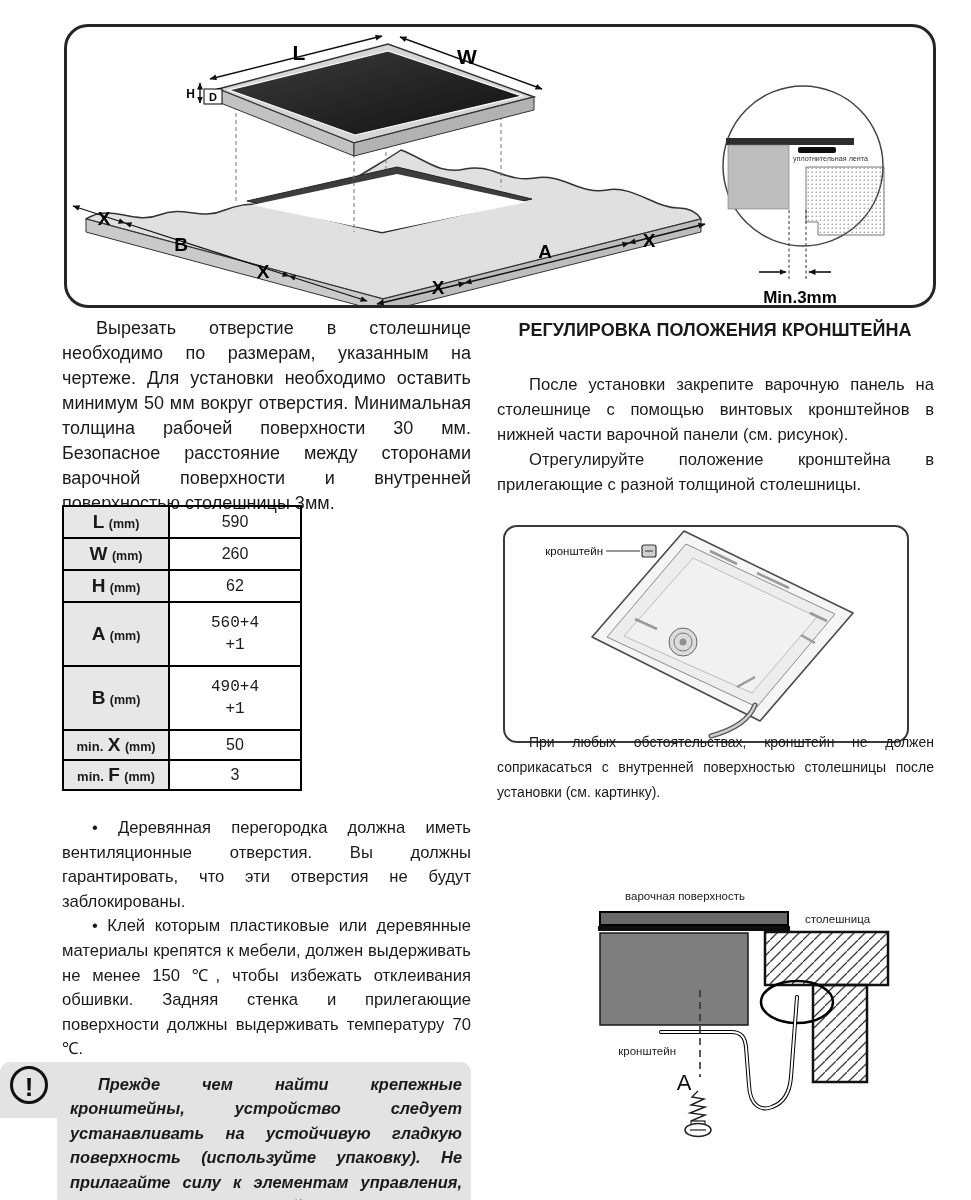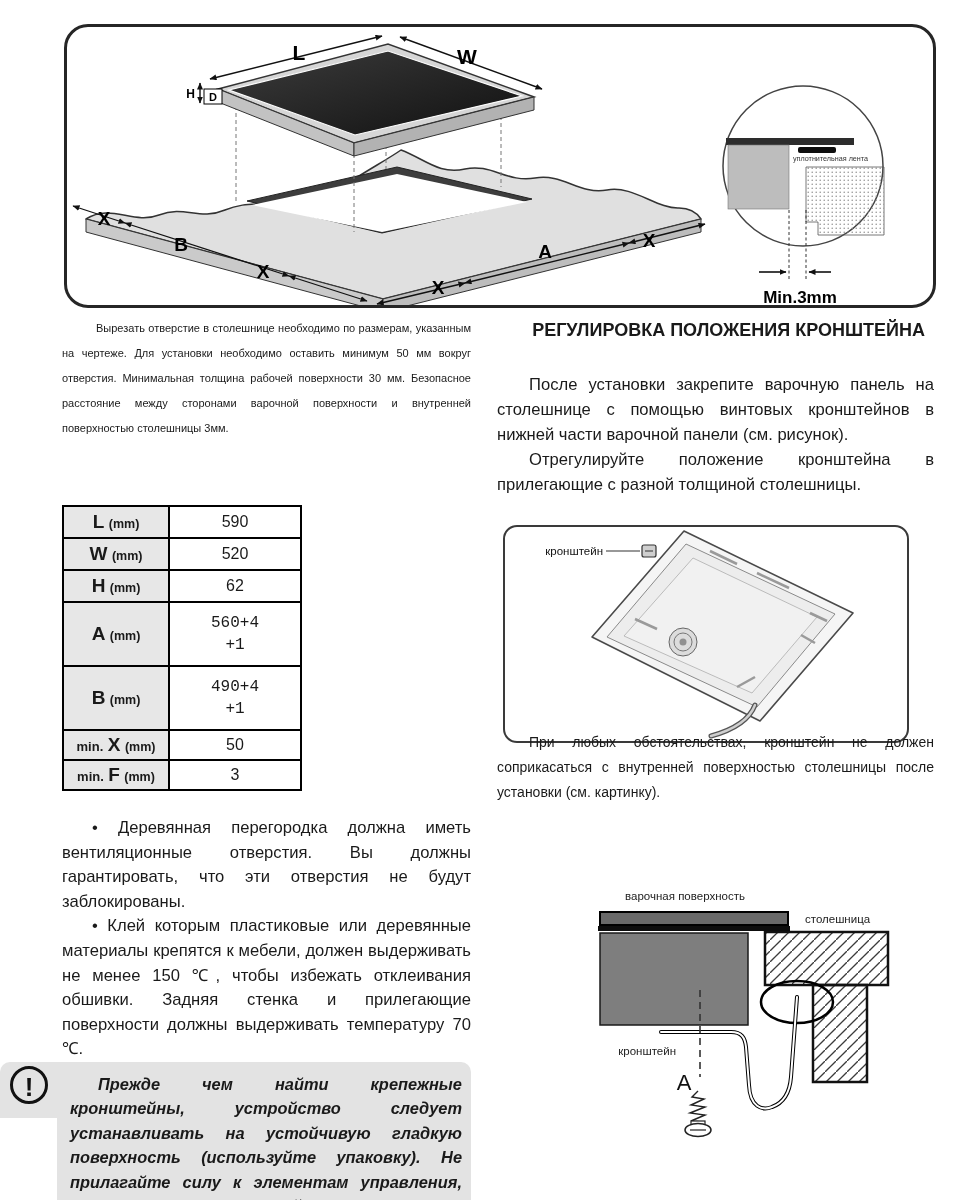--- a/index.html
+++ b/index.html
@@ -6,21 +6,21 @@
   #page{position:relative;width:971px;height:1200px;background:#fff;overflow:hidden;
         font-family:"Liberation Sans",sans-serif;color:#1a1a1a;}
   svg{font-family:"Liberation Sans",sans-serif;}
   .absb{position:absolute;box-sizing:border-box;}
 
   
   .topfig{left:64px;top:24px;width:872px;height:284px;border:3px solid #262626;border-radius:24px;}
   .topfig svg{position:absolute;left:0;top:0;}
 
   
-  .intro{left:62px;top:316px;width:409px;font-size:11px;line-height:25px;
+  .intro{left:62px;top:316px;width:409px;font-size:18px;line-height:25px;
          text-align:justify;text-indent:34px;}
   .bullets{left:62px;top:816px;width:409px;font-size:16.6px;line-height:24.6px;text-align:justify;}
   .bullets p{margin:0;text-indent:30px;}
 
   
   .dims{left:62px;top:505px;border-collapse:collapse;}
   .dims td{border:2px solid #000;text-align:center;vertical-align:middle;padding:0;}
   .dims td.lbl{background:#e7e7e7;width:104px;margin-left:26px;}
   .dims td.val{width:130px;font-size:16px;}
   .h32{height:32px}.h56{height:64px}.h30{height:30px}
@@ -31,21 +31,21 @@
 
   
   .warn-notch{left:0;top:1062px;width:57px;height:56px;background:#e3e3e3;border-radius:10px 0 0 0;}
   .warn-main{left:57px;top:1062px;width:414px;height:138px;background:#e3e3e3;border-radius:0 10px 0 0;}
   .warn-icon{left:10px;top:1066px;width:38px;height:38px;border:3px solid #111;border-radius:50%;
              text-align:center;line-height:36px;font-size:26px;font-weight:bold;color:#111;background:#e3e3e3;}
   .warn-text{left:70px;top:1072px;width:392px;font-size:16.4px;line-height:24.4px;
              font-weight:bold;font-style:italic;text-align:justify;text-indent:28px;}
 
   
-  .rhead{left:505px;top:318px;width:420px;text-align:right;font-weight:bold;
+  .rhead{left:505px;top:318px;width:420px;text-align:center;font-weight:bold;
          font-size:18px;line-height:24px;}
   .rparas{left:497px;top:372px;width:437px;font-size:16.6px;line-height:25px;text-align:justify;}
   .rparas p{margin:0;text-indent:32px;}
   .rpara3{left:497px;top:730px;width:437px;font-size:14px;line-height:25px;
           text-align:justify;text-indent:32px;}
   .midfig{left:503px;top:525px;width:406px;height:218px;border:2.5px solid #3a3a3a;border-radius:14px;}
   .midfig svg{position:absolute;left:0;top:0;}
   .botfig{left:495px;top:885px;width:440px;height:275px;}
 </style>
 </head>
@@ -145,21 +145,21 @@
   <div class="absb intro">Вырезать отверстие в столешнице необходимо по размерам, указанным на чертеже. Для установки необходимо оставить минимум 50 мм вокруг отверстия. Минимальная толщина рабочей поверхности 30 мм. Безопасное расстояние между сторонами варочной поверхности и внутренней поверхностью столешницы 3мм.</div>
 
   <table class="absb dims">
     <tbody>
         <tr class="h32">
           <td class="lbl"><span class="big">L</span> <span class="unit">(mm)</span></td>
           <td class="val">590</td>
         </tr>
     <tr class="h32">
           <td class="lbl"><span class="big">W</span> <span class="unit">(mm)</span></td>
-          <td class="val">520</td>
+          <td class="val">260</td>
         </tr>
     <tr class="h32">
           <td class="lbl"><span class="big">H</span> <span class="unit">(mm)</span></td>
           <td class="val">62</td>
         </tr>
     <tr class="h56">
           <td class="lbl"><span class="big">A</span> <span class="unit">(mm)</span></td>
           <td class="val">
             <div class="val2">560+4</div>
             <div class="val2">+1</div>

